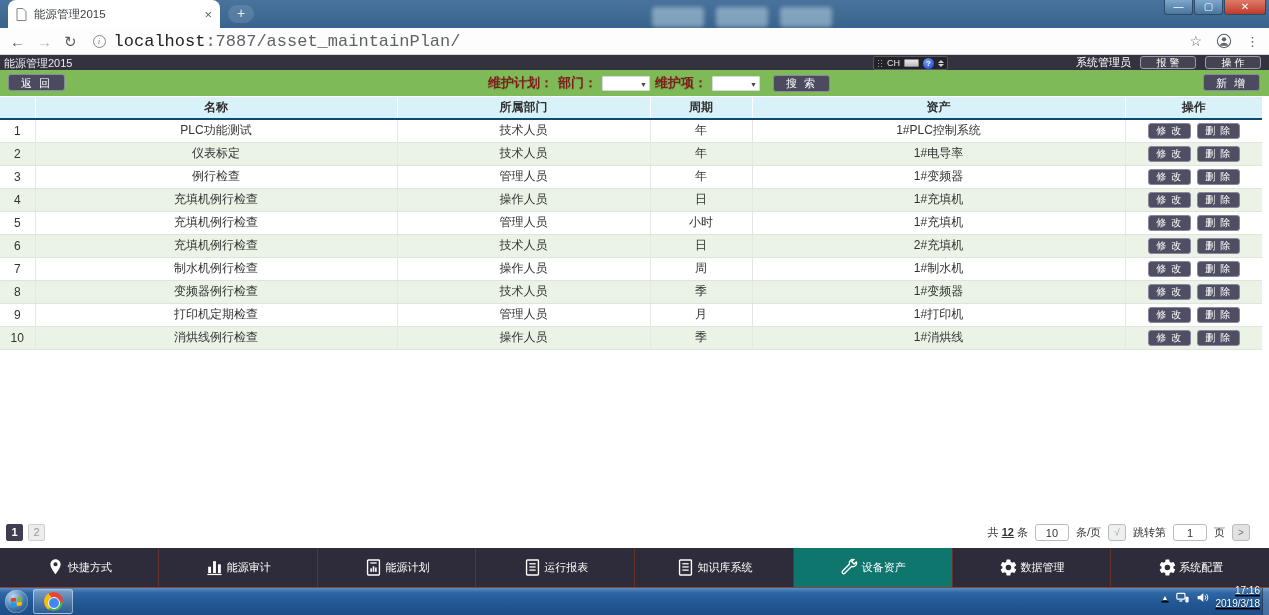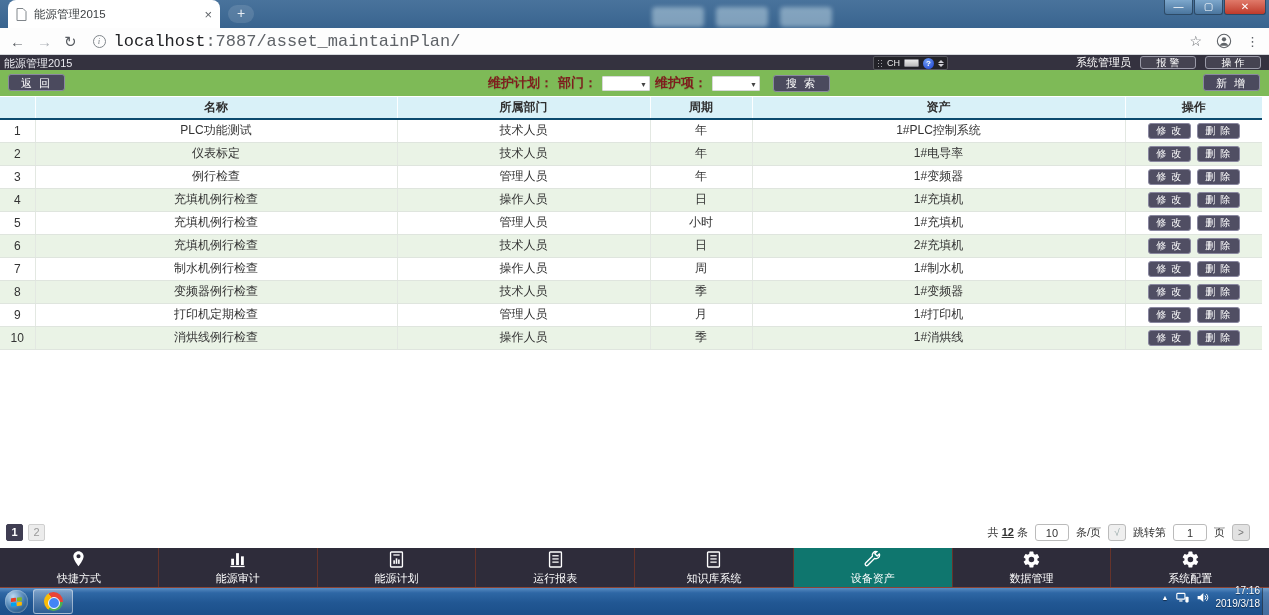--- a/index.html
+++ b/index.html
@@ -94,21 +94,21 @@
   .pager-right b { font-weight:bold;text-decoration:underline; }
   .pg-input { width:34px; height:17px; border:1px solid #bbb; border-radius:3px; text-align:center;
     font-size:11px; color:#333; background:#fff; }
   .pg-mini { width:18px; height:17px; border:1px solid #bbb; border-radius:3px; background:#efefef;
     color:#9aa; font-size:10px; line-height:15px; text-align:center; }
   .pg-mini.next { background:#e2e2e2; color:#777; }
 
   
   .bottomnav { position:absolute; top:548px; left:0; width:1269px; height:40px; background:#2e2c3a;
     display:flex; border-bottom:1px solid #8a4435; }
-  .nav-item { flex:1; display:flex; flex-direction:column; align-items:center; justify-content:center;
+  .nav-item { flex:1; display:flex; align-items:center; justify-content:center;
     gap:2px; border-right:1px solid #66332a; }
   .nav-item:last-child { border-right:none; }
   .nav-item.active { background:#0f766e; }
   .nav-label { color:#fff; font-size:11px; }
   .nav-ico { width:20px; height:20px; display:flex; align-items:center; justify-content:center; }
   .nav-ico svg { width:19px; height:19px; }
 
   
   .taskbar { position:absolute; top:588px; left:0; width:1269px; height:27px;
     background:linear-gradient(#588cc2 0%, #2e67a5 18%, #215793 55%, #1c4f8a 100%); }
@@ -117,21 +117,21 @@
     box-shadow:inset 0 0 2px rgba(255,255,255,.8); display:flex; align-items:center; justify-content:center; }
   .orb svg { width:13px; height:12px; }
   .taskapp { position:absolute; left:33px; top:1px; width:40px; height:25px; border-radius:3px;
     background:linear-gradient(rgba(255,255,255,.35),rgba(255,255,255,.08));
     border:1px solid rgba(255,255,255,.45); display:flex; align-items:center; justify-content:center; }
   .chrome-ico { width:19px; height:19px; border-radius:50%;
     background:conic-gradient(from -30deg, #ea4335 0 120deg, #4caf50 0 240deg, #fbbc05 0 360deg);
     position:relative; }
   .chrome-ico::after { content:""; position:absolute; left:4.5px; top:4.5px; width:10px; height:10px;
     border-radius:50%; background:#4285f4; border:1.5px solid #fff; }
-  .tray { position:absolute; right:9px; top:0; height:19px; display:flex; align-items:center; gap:7px; }
+  .tray { position:absolute; right:9px; top:0; height:19px; display:flex; align-items:center; gap:7px;text-decoration:underline; }
   .tray-arrow { color:#fff; font-size:7px; text-shadow:0 1px 1px rgba(0,0,0,.5); }
   .tray svg { width:13px; height:13px; }
   .clock { color:#fff; font-size:10px; line-height:1.25; text-align:right; text-shadow:0 1px 1px rgba(0,0,0,.5); }
   .showdesk { position:absolute; right:0; top:0; width:7px; height:27px;
     background:rgba(255,255,255,.18); border-left:1px solid rgba(0,0,0,.45); }
 </style>
 </head>
 <body>
 
 <div id="stage">

